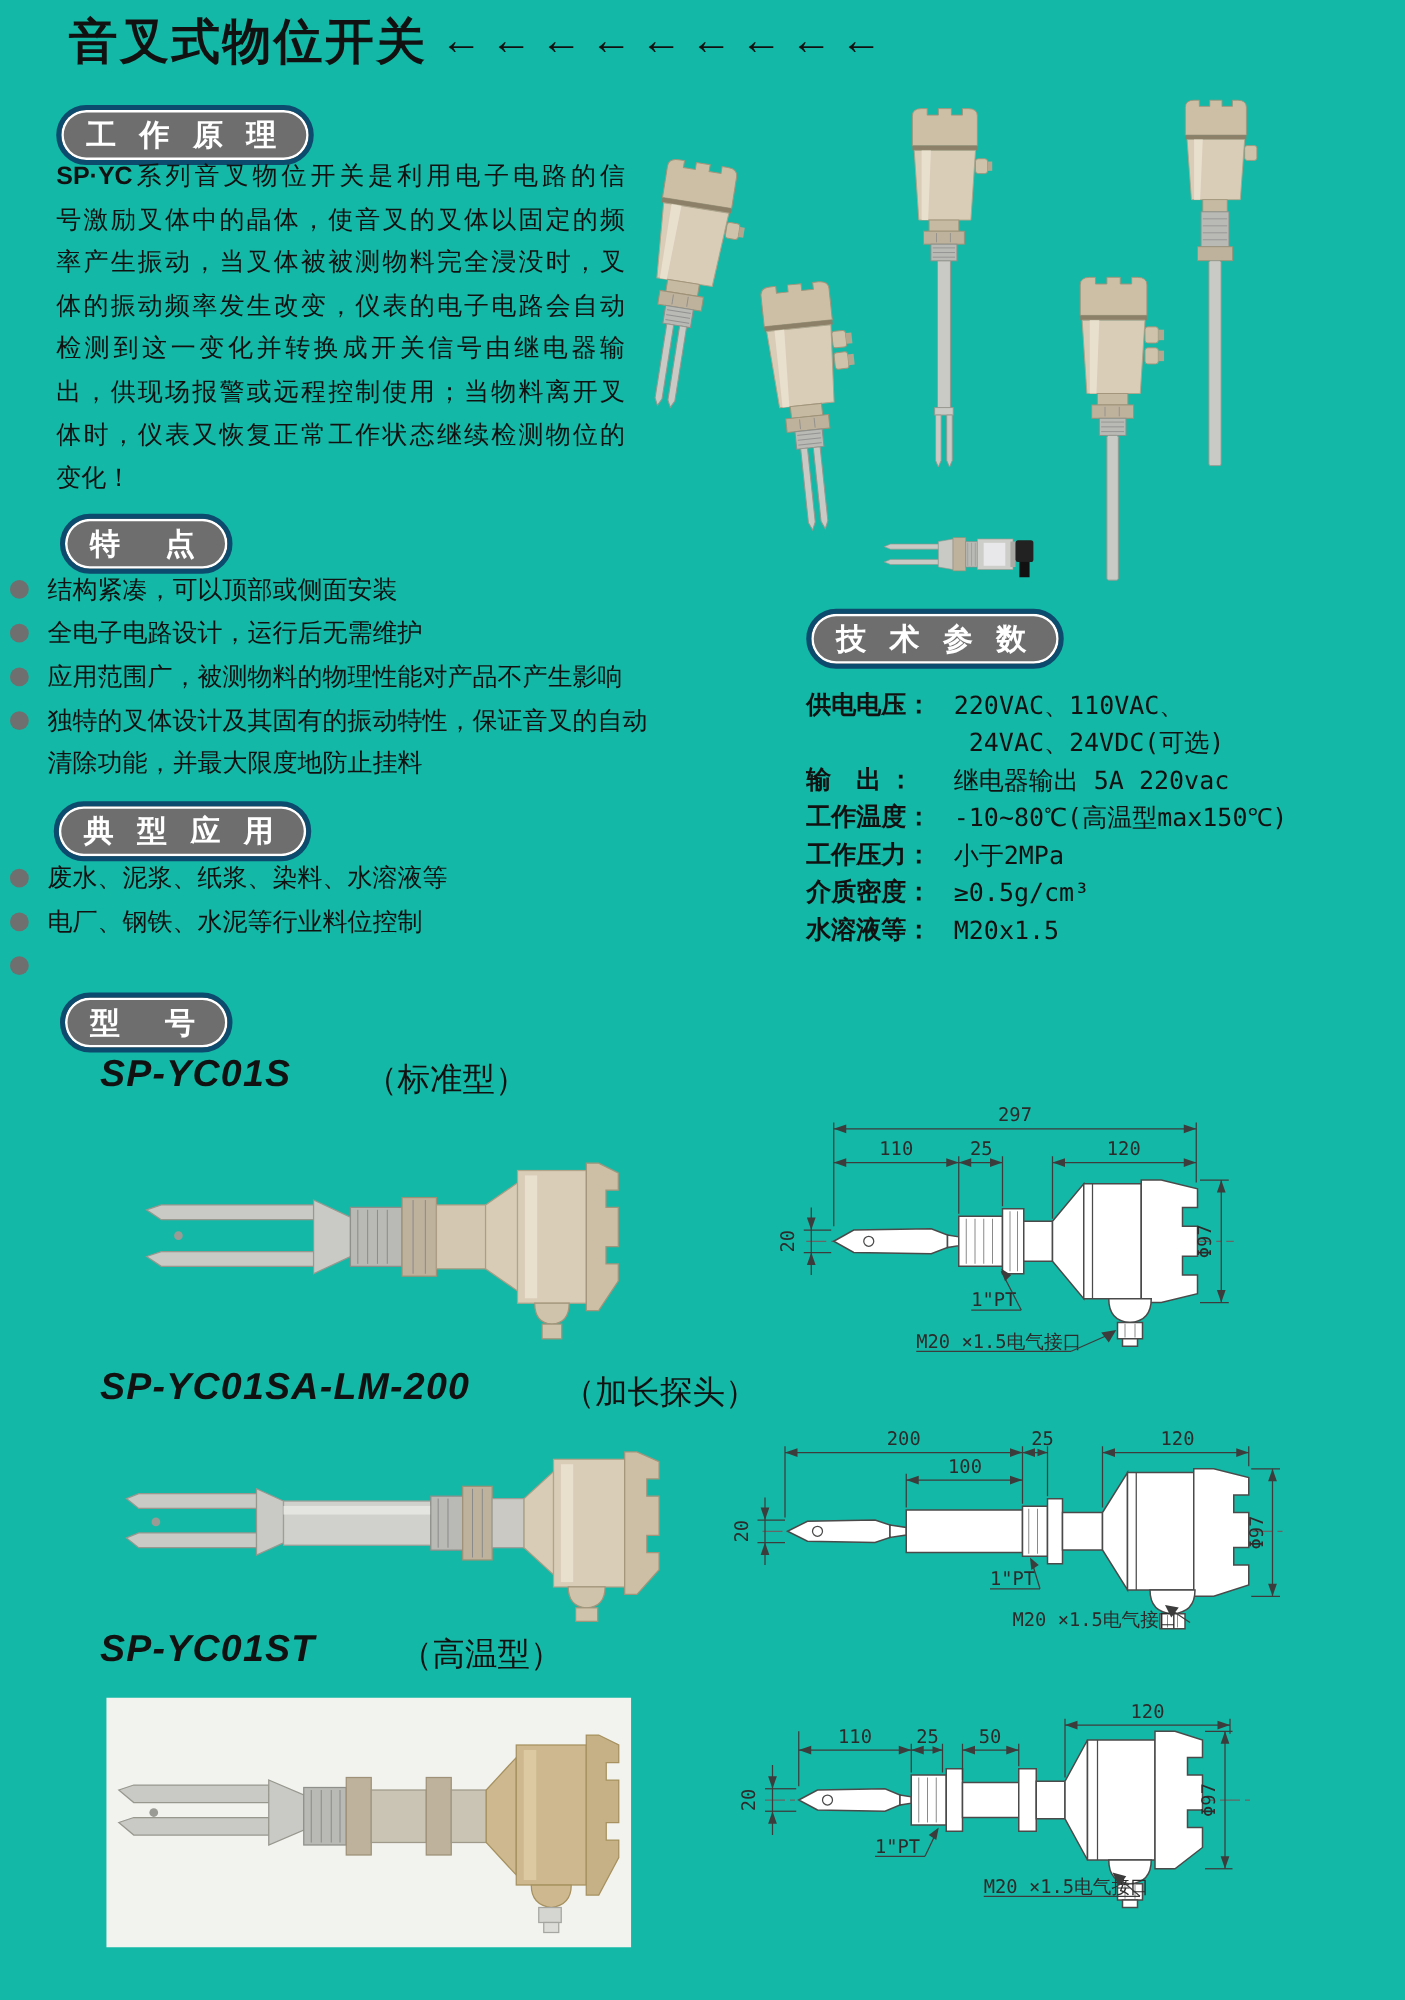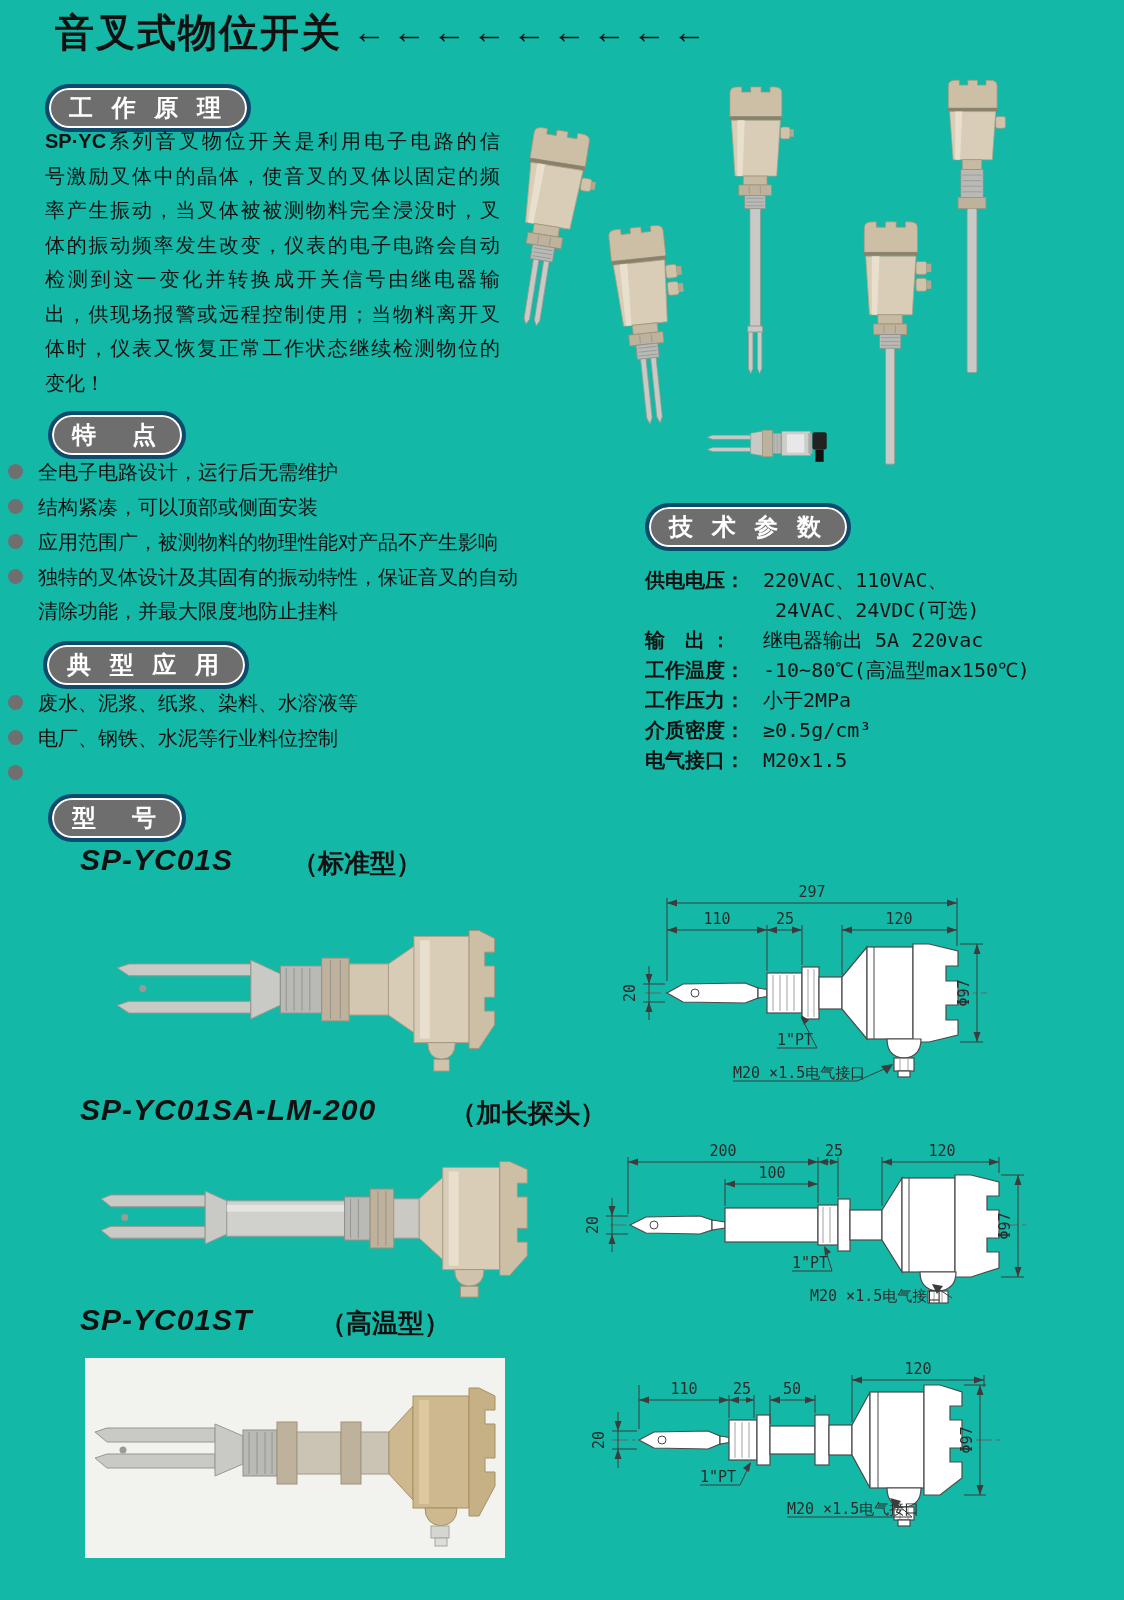--- a/index.html
+++ b/index.html
@@ -16,28 +16,28 @@
   
   #principle-text{position:absolute;left:45px;top:124px;width:455px;font-size:20px;}
   .pline{line-height:34.5px;text-align:justify;text-align-last:justify;white-space:nowrap;}
   .pline.last{text-align-last:left;}
   .pbold{font-weight:bold;letter-spacing:0;}
   
   .blist{position:absolute;left:8px;width:520px;font-size:20px;}
   .blist .li{position:relative;padding-left:30px;line-height:34px;margin-bottom:1px;}
   .blist .bullet{position:absolute;left:0;top:9px;width:15px;height:15px;border-radius:50%;background:#6f6f6f;}
   
-  #specs{position:absolute;left:645px;top:503px;width:470px;}
+  #specs{position:absolute;left:645px;top:487px;width:470px;}
   #specs .rows{margin-top:14px;font-size:20px;font-family:"DejaVu Sans Mono","Liberation Sans",monospace;}
   #specs .row{display:flex;line-height:30px;}
   #specs .lbl{min-width:118px;font-family:"Liberation Sans",sans-serif;font-weight:bold;white-space:pre;}
   #specs .val{white-space:pre;}
   
   .model-name{position:absolute;font-size:30px;font-weight:800;letter-spacing:1px;font-style:italic;}
-  .model-type{position:absolute;font-size:26px;font-weight:bold;}
+  .model-type{position:absolute;font-size:26px;font-weight:normal;}
   .photo{position:absolute;}
   .drawing{position:absolute;}
   
   svg .oln{fill:#fff;stroke:#4a4a4a;stroke-width:1.2;}
   svg .thin{stroke:#4a4a4a;stroke-width:1;fill:none;}
   svg .dim{stroke:#3c3c3c;stroke-width:1;fill:none;}
   svg .ah{fill:#3c3c3c;stroke:none;}
   svg .dt{fill:#2b2b2b;font-family:"DejaVu Sans Mono",monospace;font-size:15px;}
   svg .cl{stroke:#666;stroke-width:1;stroke-dasharray:16 4 4 4;fill:none;}
   svg .hl{stroke:#8a8a8a;stroke-width:0.8;}
@@ -68,22 +68,22 @@
     <div class="pline">率产生振动，当叉体被被测物料完全浸没时，叉</div>
     <div class="pline">体的振动频率发生改变，仪表的电子电路会自动</div>
     <div class="pline">检测到这一变化并转换成开关信号由继电器输</div>
     <div class="pline">出，供现场报警或远程控制使用；当物料离开叉</div>
     <div class="pline">体时，仪表又恢复正常工作状态继续检测物位的</div>
     <div class="pline last">变化！</div>
   </div>
 
   <div class="badge" style="position:absolute;left:48px;top:411px;">特　点</div>
   <div class="blist" style="top:455px;">
+    <div class="li"><span class="bullet"></span><span>结构紧凑，可以顶部或侧面安装</span></div>
     <div class="li"><span class="bullet"></span><span>全电子电路设计，运行后无需维护</span></div>
-    <div class="li"><span class="bullet"></span><span>结构紧凑，可以顶部或侧面安装</span></div>
     <div class="li"><span class="bullet"></span><span>应用范围广，被测物料的物理性能对产品不产生影响</span></div>
     <div class="li" style="width:485px;"><span class="bullet"></span><span>独特的叉体设计及其固有的振动特性，保证音叉的自动清除功能，并最大限度地防止挂料</span></div>
   </div>
 
   <div class="badge" style="position:absolute;left:43px;top:641px;">典 型 应 用</div>
   <div class="blist" style="top:686px;">
     <div class="li"><span class="bullet"></span><span>废水、泥浆、纸浆、染料、水溶液等</span></div>
     <div class="li"><span class="bullet"></span><span>电厂、钢铁、水泥等行业料位控制</span></div>
     <div class="li"><span class="bullet"></span></div>
   </div>
@@ -224,21 +224,21 @@
         </div>
       <div class="row">
           <span class="lbl">工作压力：</span>
           <span class="val">小于2MPa</span>
         </div>
       <div class="row">
           <span class="lbl">介质密度：</span>
           <span class="val">≥0.5g/cm³</span>
         </div>
       <div class="row">
-          <span class="lbl">电气接口：</span>
+          <span class="lbl">水溶液等：</span>
           <span class="val">M20x1.5</span>
         </div>
     </div>
   </div>
 
   <div class="badge" style="position:absolute;left:48px;top:794px;">型　号</div>
 
   <div class="model-name" style="left:80px;top:843px;">SP-YC01S</div>
   <div class="model-type" style="left:292px;top:846px;">（标准型）</div>
 

